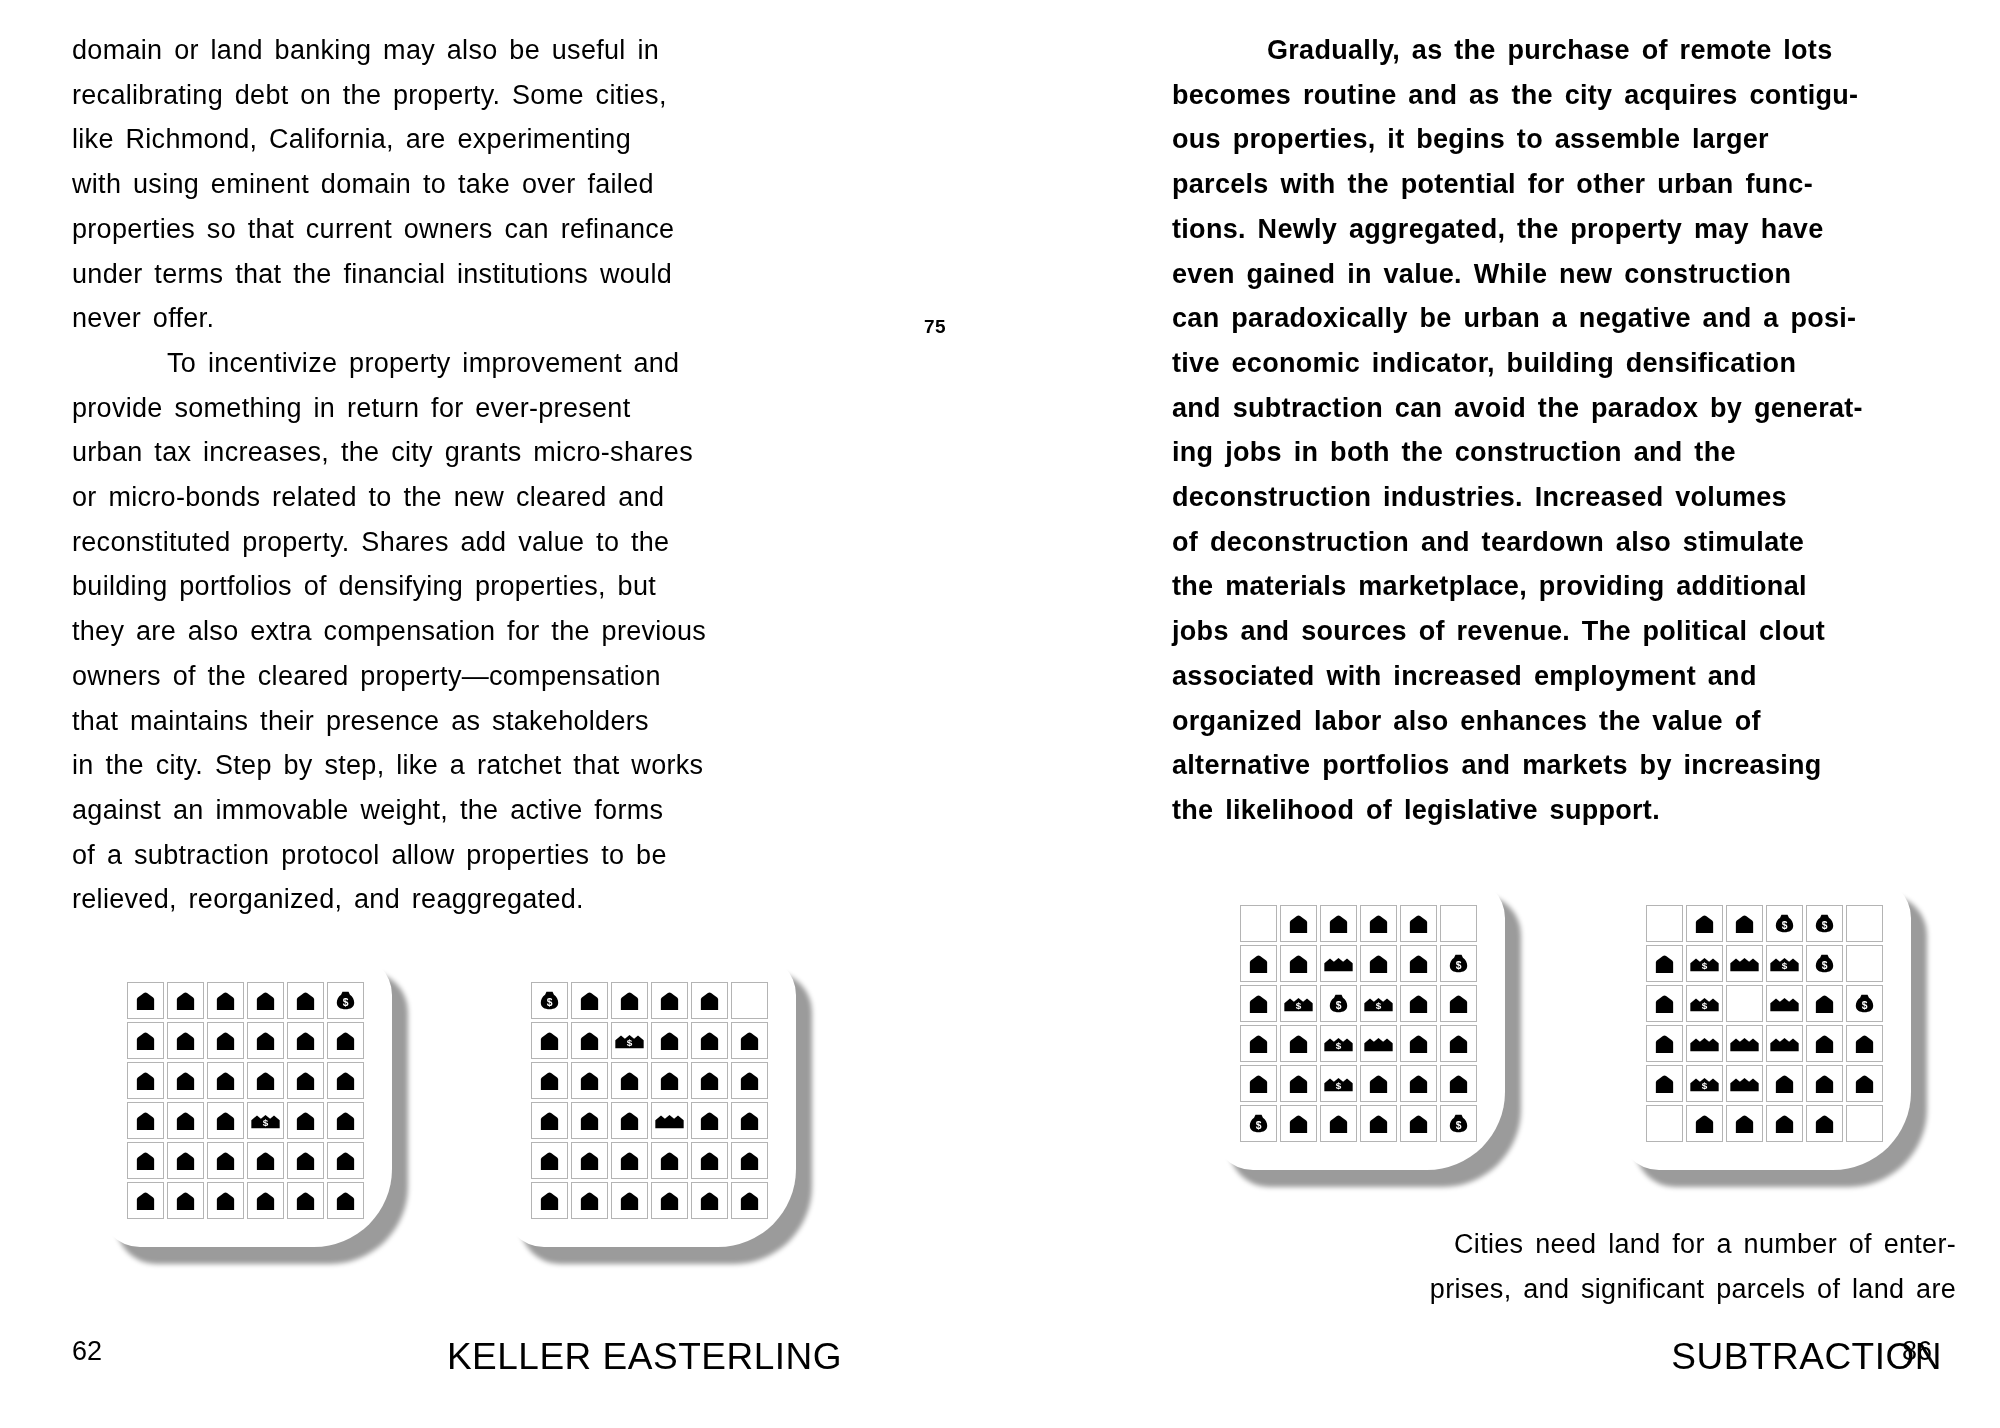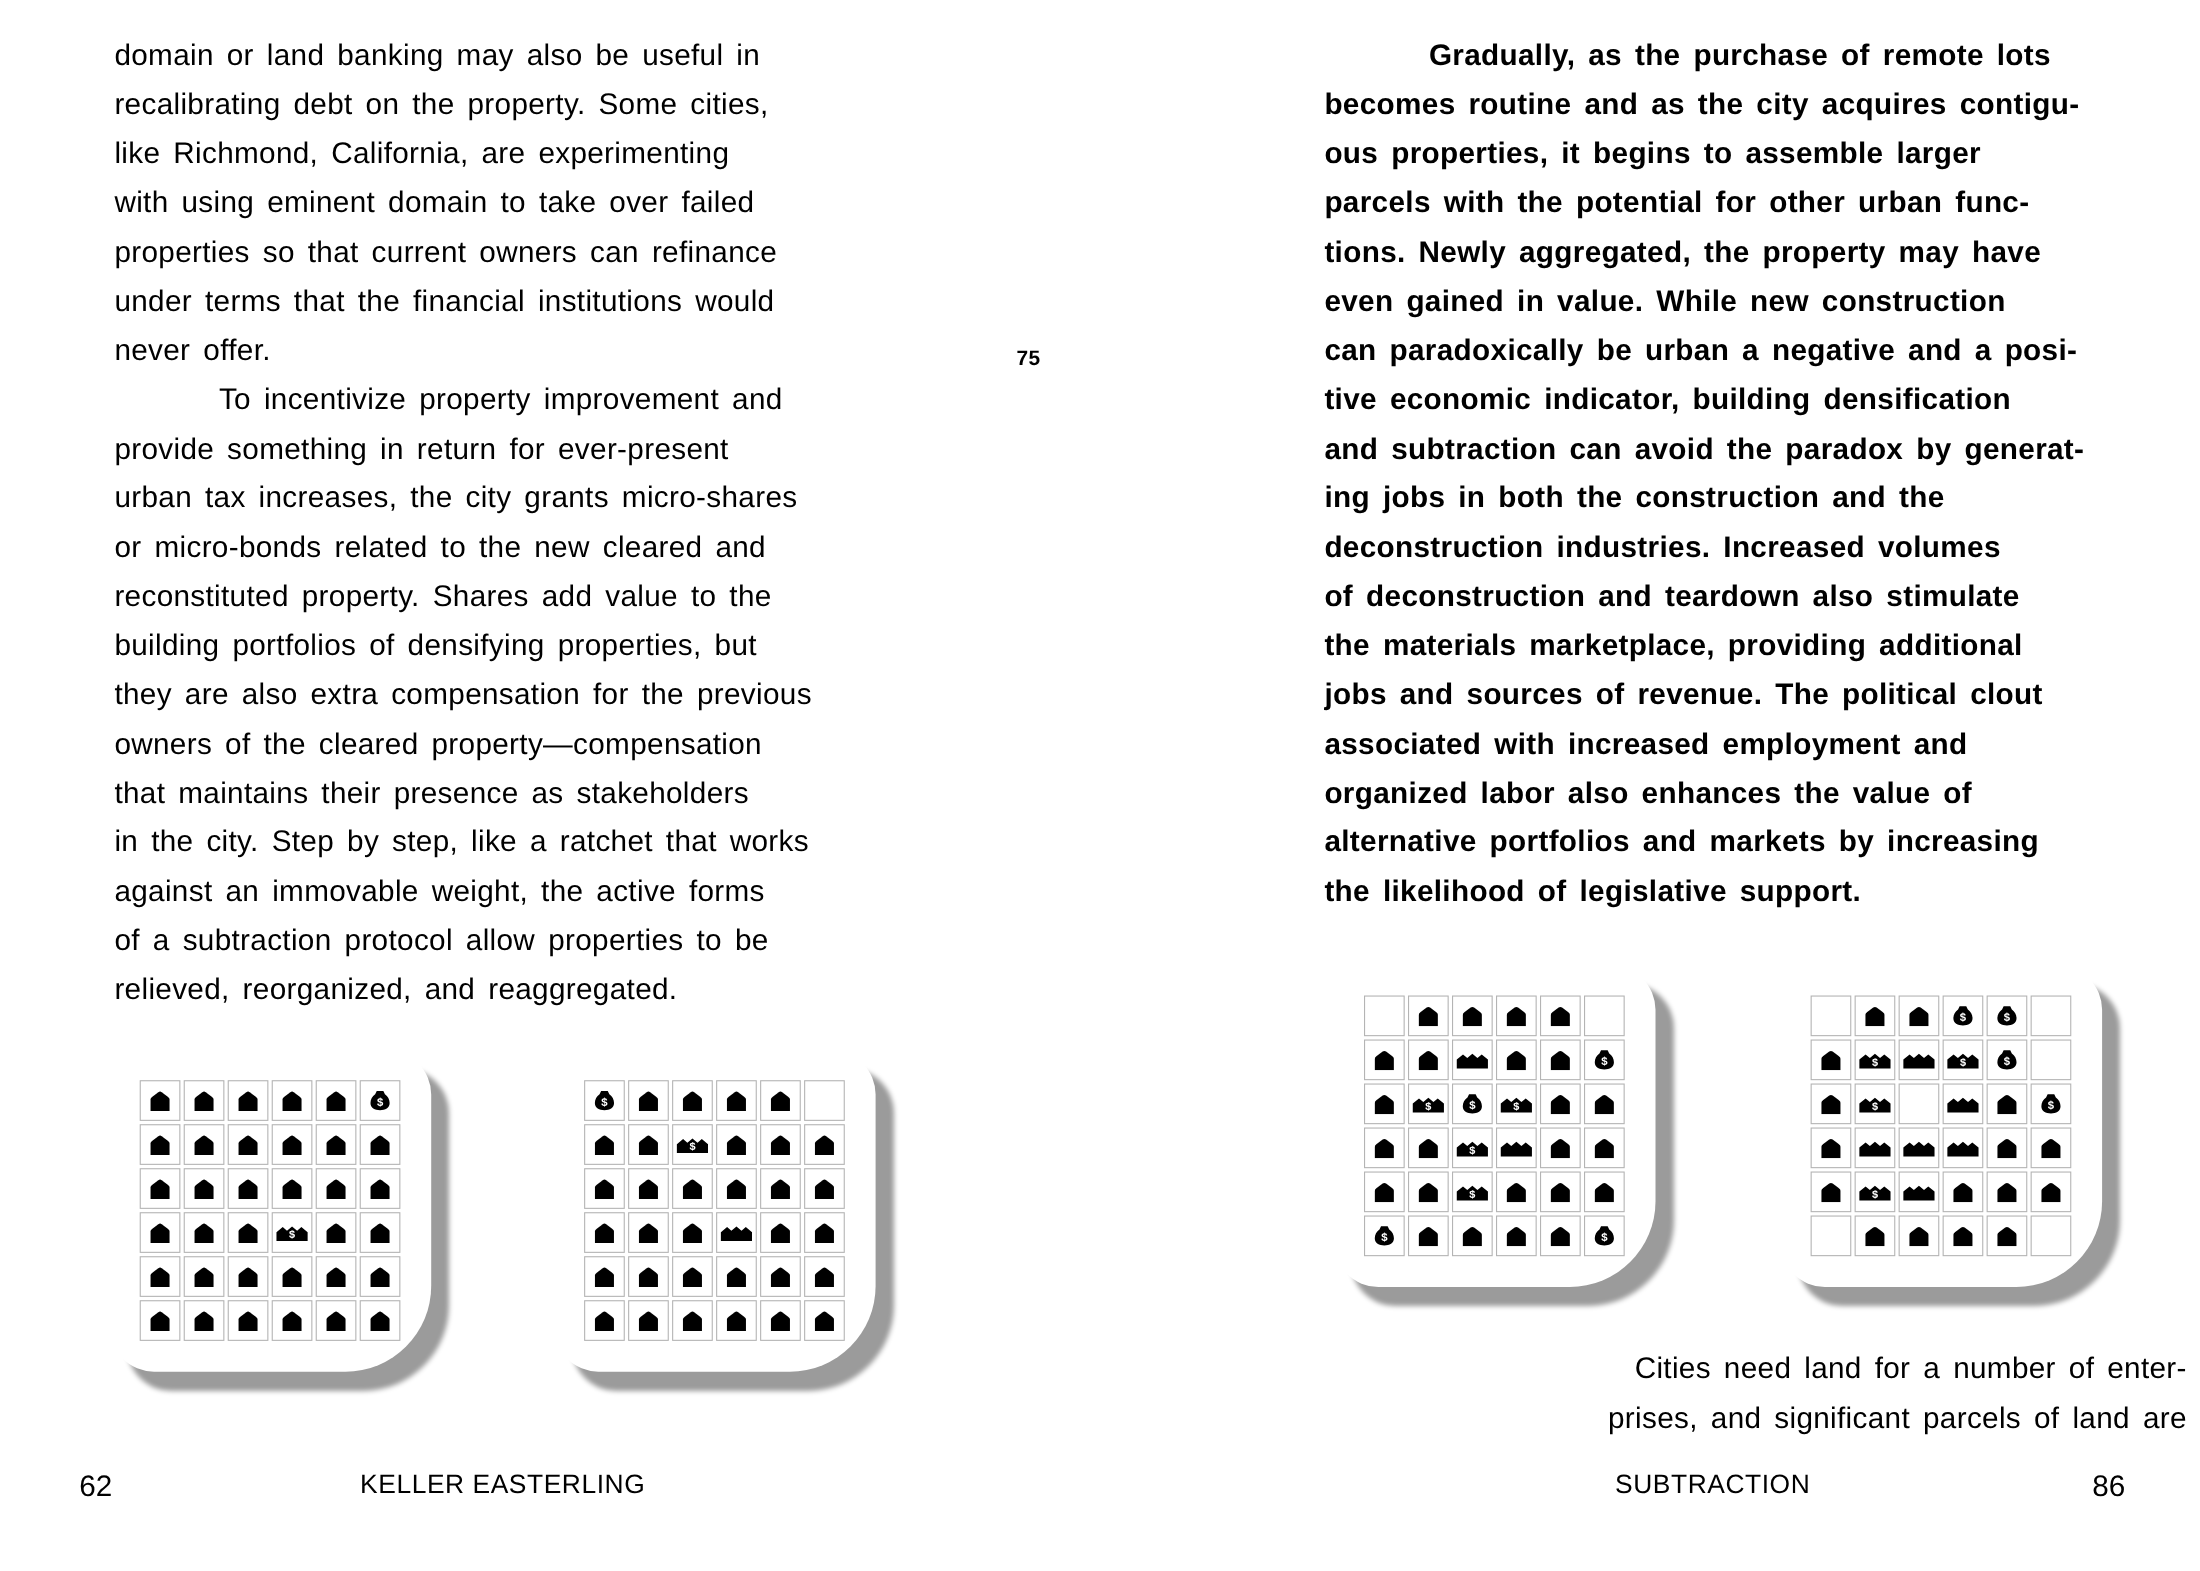--- a/index.html
+++ b/index.html
@@ -12,21 +12,20 @@
     overflow: hidden;
   }
   .textcol {
     position: absolute;
     width: 800px;
     font-size: 27px;
     line-height: 44.7px;
     letter-spacing: 0.3px;
     word-spacing: 4px;
     white-space: nowrap;
-    margin-left: 32px;
   }
   .left-col  { left: 72px;  top: 28px; }
   .right-col { left: 1172px; top: 28px; font-weight: bold; }
   .closing   { left: 1156px; top: 1222px; text-align: right; }
   .line.indent { padding-left: 95px; }
 
   #margin-note {
     position: absolute; left: 924px; top: 316px;
     font-size: 19px; font-weight: bold; letter-spacing: 0.5px;
   }
@@ -54,21 +53,21 @@
     border: 1px solid #b4b4b4;
     box-sizing: border-box;
     display: flex; align-items: center; justify-content: center;
   }
 
   .footer-num   { position: absolute; font-size: 27px; top: 1336px; }
   #pg62 { left: 72px; }
   #pg63 { left: 1902px; }
   .footer-title {
     position: absolute; width: 770px; top: 1336px;
-    text-align: center; font-size: 24px; letter-spacing: 0.5px;
+    text-align: right; font-size: 37px; letter-spacing: 0.5px;
   }
   #footer-left  { left: 72px; }
   #footer-right { left: 1172px; }
 </style>
 </head>
 <body>
 
 <main>
 
   <section class="textcol left-col">

